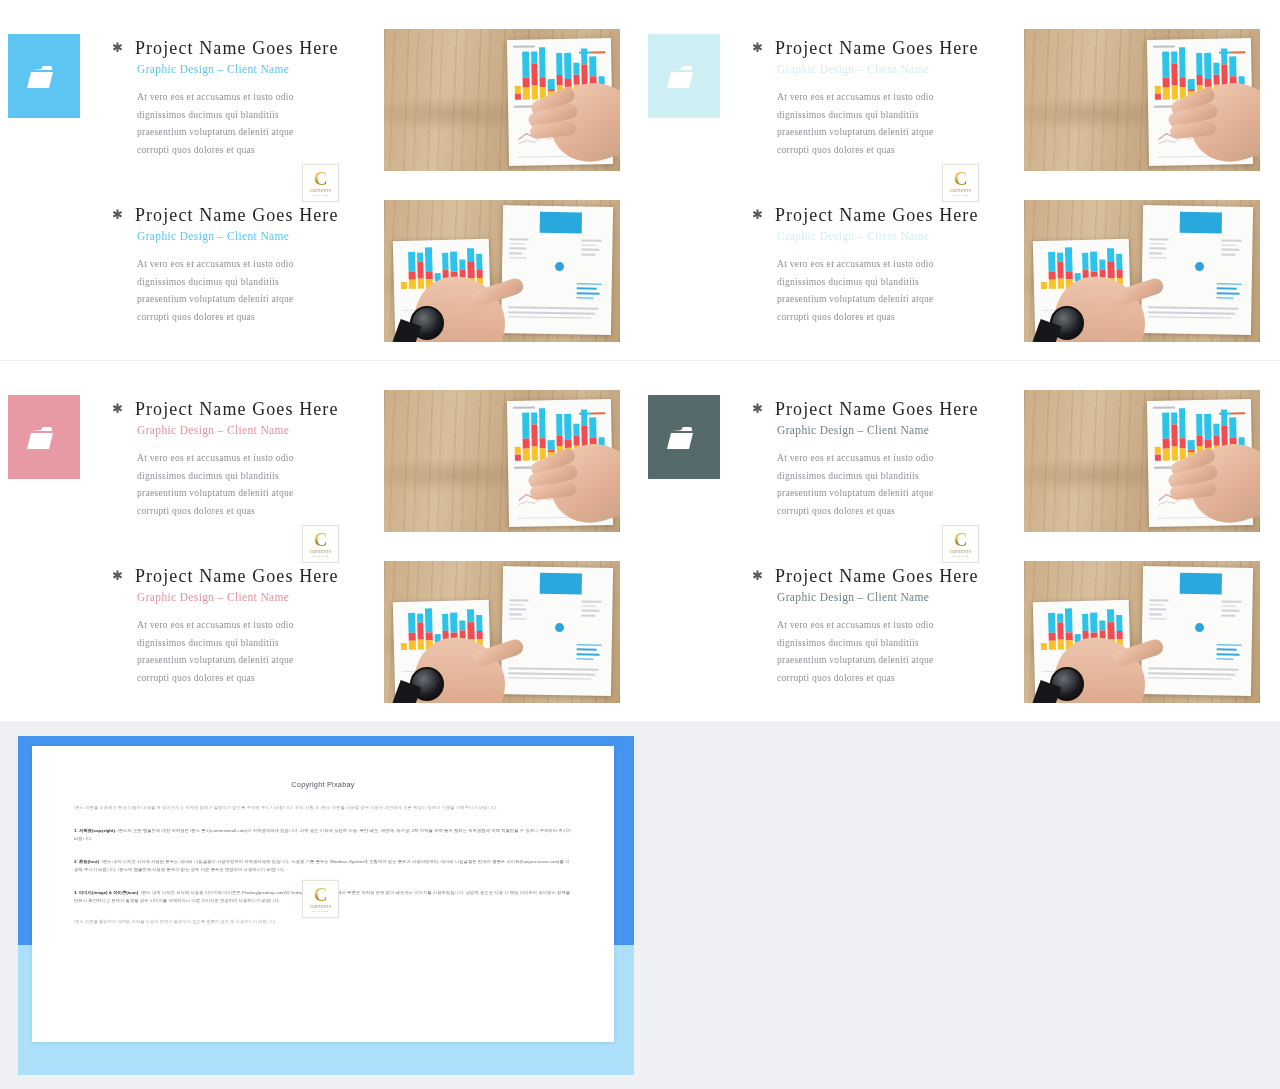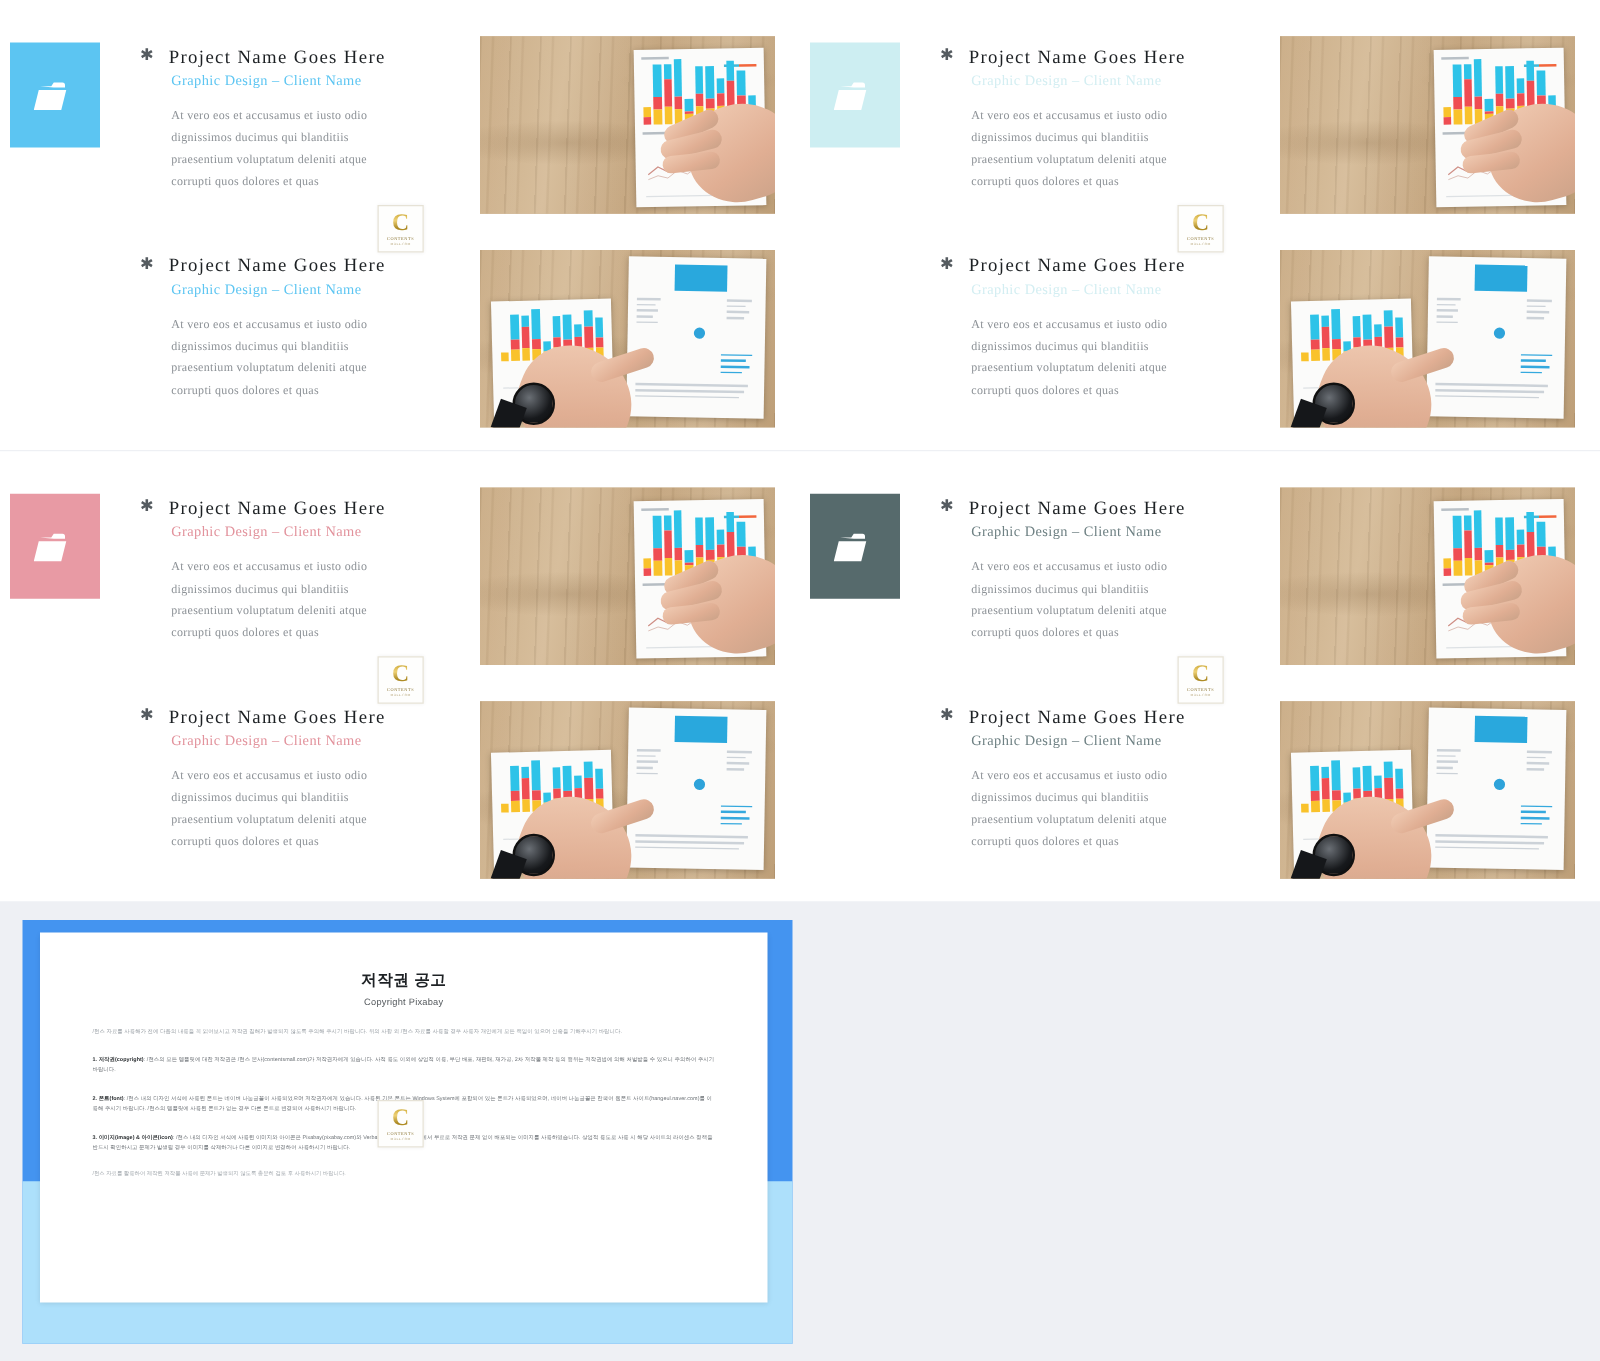--- a/index.html
+++ b/index.html
@@ -34,21 +34,21 @@
   .entry-1 { top: 38px; }
   .entry-2 { top: 205px; }
 
   .entry-head { display: flex; align-items: baseline; gap: 12px; }
   .bullet-star {
     font-size: 13px; line-height: 1; color: #555b60;
     position: relative; top: -2px;
   }
   .proj-title {
     font-family: "Liberation Serif", serif;
-    font-size: 15px;
+    font-size: 18px;
     font-weight: 400;
     letter-spacing: 1.1px;
     color: #1d2124;
     white-space: nowrap;
   }
   .proj-sub {
     margin-left: 25px;
     margin-top: 4px;
     font-size: 11.5px;
     letter-spacing: .35px;
@@ -1024,21 +1024,20 @@
         <div class="wm-s">MALL.COM</div>
       </div>
     </div>
   </div>
 
   <div class="cr-slide">
     <div class="cr-frame"></div>
     <div class="cr-frame-b"></div>
 
     <div class="cr-paper">
-      <div class="cr-title">저작권 공고</div>
       <div class="cr-sub">Copyright Pixabay</div>
 
       <div class="cr-para">/현스 자료를 사용해가 전에 다음의 내용을 꼭 읽어보시고 저작권 침해가 발생되지 않도록 주의해 주시기 바랍니다. 위의 사항 외 /현스 자료를 사용할 경우 사용자 개인에게 모든 책임이 있으며 신중을 기해주시기 바랍니다.</div>
 
       <div class="cr-para h">
         <b>1. 저작권(copyright)</b><span>: /현스의 모든 템플릿에 대한 저작권은 /현스 본사(contentsmall.com)가 저작권자에게 있습니다. 사적 용도 이외에 상업적 이용, 무단 배포, 재판매, 재가공, 2차 저작물 제작 등의 행위는 저작권법에 의해 처벌받을 수 있으니 주의하여 주시기 바랍니다.</span>
       </div>
       <div class="cr-para h">
         <b>2. 폰트(font)</b><span>: /현스 내의 디자인 서식에 사용된 폰트는 네이버 나눔글꼴이 사용되었으며 저작권자에게 있습니다. 사용된 기본 폰트는 Windows System에 포함되어 있는 폰트가 사용되었으며, 네이버 나눔글꼴은 한국어 웹폰트 사이트(hangeul.naver.com)를 이용해 주시기 바랍니다. /현스의 템플릿에 사용된 폰트가 없는 경우 다른 폰트로 변경되어 사용하시기 바랍니다.</span>
       </div>

